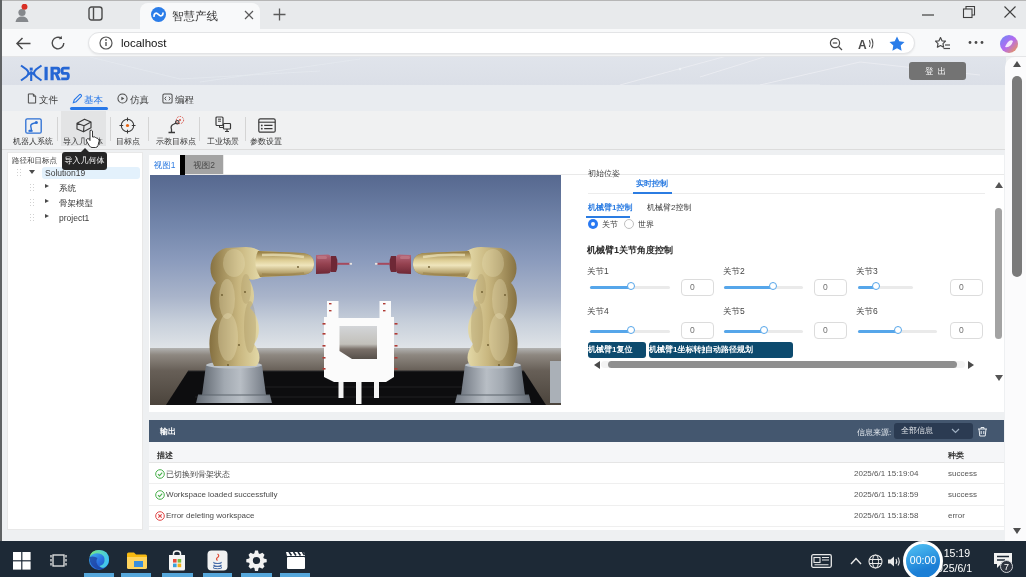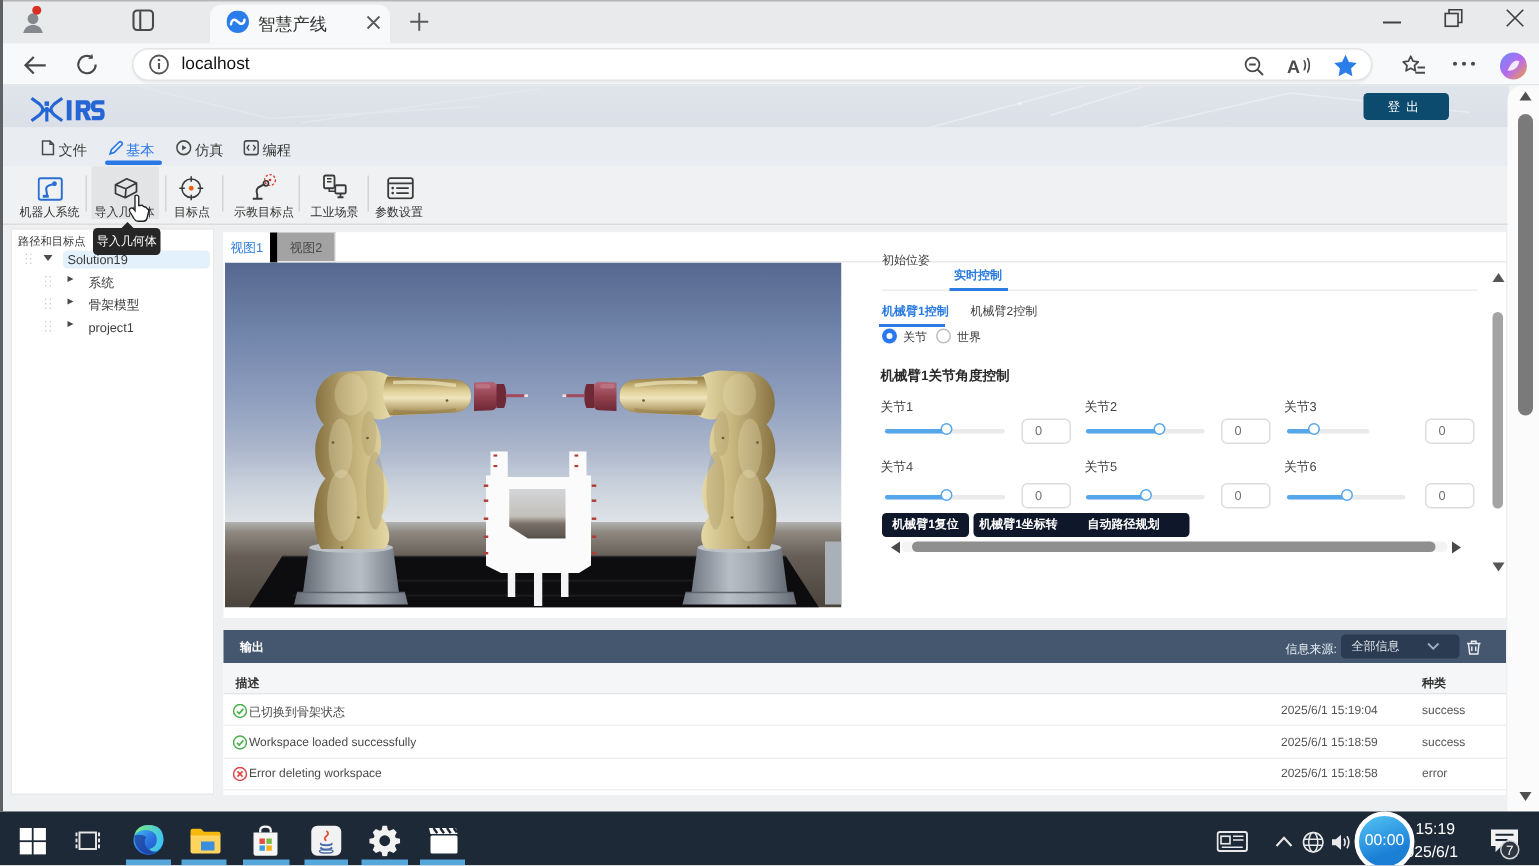--- a/index.html
+++ b/index.html
@@ -12,21 +12,21 @@
   .tabbar{left:0;top:0;width:1026px;height:29px;background:#e8eaec;
     border-top:1px solid #b6b6b6;border-left:2px solid #555;}
   .tab{left:140px;top:3px;width:120px;height:26px;background:#f8f9fa;border-radius:8px 8px 0 0;}
   .tabtitle{left:172px;top:9px;font-size:11.5px;color:#333;}
   .addr{left:0;top:29px;width:1026px;height:28px;background:#f8f9fa;border-left:2px solid #555;border-bottom:1px solid #e4e5e7;}
   .pill{left:88px;top:32px;width:827px;height:22px;background:#fff;border:1px solid #e3e4e6;border-radius:11px;box-shadow:0 1px 2px rgba(0,0,0,.07);}
   .urltext{left:121px;top:37px;font-size:11.5px;color:#111;}
   
   .apphead{left:0;top:57px;width:1006px;height:28px;background:linear-gradient(180deg,#e0e4eb,#dbdfe7);overflow:hidden;}
   .logotxt{left:77px;top:63px;font-size:15px;font-weight:bold;color:#1b5fd8;letter-spacing:0.5px;}
-  .logoutbtn{left:909px;top:62px;width:57px;height:18px;background:#0c4a6e;border-radius:3px;color:#fff;font-size:8.5px;text-align:center;line-height:18px;letter-spacing:4px;}
+  .logoutbtn{left:909px;top:62px;width:57px;height:18px;background:#737373;border-radius:3px;color:#fff;font-size:8.5px;text-align:center;line-height:18px;letter-spacing:4px;}
   .menubar{left:0;top:85px;width:1006px;height:26px;background:#e9ecf0;}
   .mtext{top:94px;font-size:9.5px;color:#3a3a3a;}
   .toolbar{left:0;top:111px;width:1006px;height:39px;background:#f0f1f2;border-bottom:1px solid #dcdcdc;}
   .toollabel{top:136px;font-size:8px;color:#333;}
   .tsep{top:117px;width:1px;height:24px;background:#d4d4d4;}
   .hoverbg{left:61px;top:111px;width:45px;height:35px;background:#e3e4e5;}
   .tooltip{z-index:40;left:62px;top:152px;width:45px;height:18px;background:#262626;border-radius:3px;color:#fff;font-size:8px;text-align:center;line-height:18px;}
   .tooltiparrow{z-index:40;left:80px;top:148px;width:0;height:0;border-left:5px solid transparent;border-right:5px solid transparent;border-bottom:5px solid #262626;}
   
   .leftcard{left:7px;top:152px;width:136px;height:378px;background:#fff;border:1px solid #e8e8e8;}
@@ -47,21 +47,21 @@
   .runder{height:2px;background:#2b7ce2;}
   .hline{height:1px;background:#ececec;}
   .radio-on{width:10px;height:10px;border-radius:50%;background:#2979f2;}
   .radio-on i{position:absolute;left:3px;top:3px;width:4px;height:4px;border-radius:50%;background:#fff;}
   .radio-off{width:10px;height:10px;border-radius:50%;background:#fff;border:1px solid #bfbfbf;}
   .jlabel{font-size:8.5px;color:#444;}
   .slider{height:3px;border-radius:2px;background:#eaeaea;}
   .sliderfill{position:absolute;left:0;top:0;height:3px;border-radius:2px;background:#56a6ea;}
   .sthumb{position:absolute;width:8px;height:8px;border-radius:50%;background:#fff;border:1.5px solid #56a6ea;top:-4px;}
   .numbox{width:33px;height:17px;background:#fff;border:1px solid #dcdcdc;border-radius:4px;font-size:8.5px;color:#707070;line-height:15px;padding-left:8px;}
-  .bluebtn{height:16px;background:#0f172a;border-radius:3px;color:#fff;font-size:8px;font-weight:bold;line-height:16px;text-align:center;top:342px;}
+  .bluebtn{height:16px;background:#0c4a6e;border-radius:3px;color:#fff;font-size:8px;font-weight:bold;line-height:16px;text-align:left;top:342px;}
   .hsb-track{left:601px;top:361px;width:364px;height:7px;background:#f3f3f3;border-radius:4px;}
   .hsb-thumb{left:608px;top:361px;width:349px;height:7px;background:#8f8f8f;border-radius:4px;}
   .psb-thumb{left:995px;top:208px;width:7px;height:131px;background:#a3a3a3;border-radius:4px;}
   .tri{width:0;height:0;}
   
   .outcard{left:149px;top:420px;width:855px;height:110px;background:#fff;}
   .outhead{left:149px;top:420px;width:855px;height:22px;background:#44576f;}
   .othlabel{color:#fff;font-size:8px;font-weight:bold;}
   .selbox{left:894px;top:423px;width:79px;height:16px;background:#2b3b52;border-radius:3px;color:#dfe3e8;font-size:8px;line-height:16px;padding-left:7px;}
   .tablehead{left:149px;top:442px;width:855px;height:21px;background:#f5f6f8;border-bottom:1px solid #e5e5e5;}

